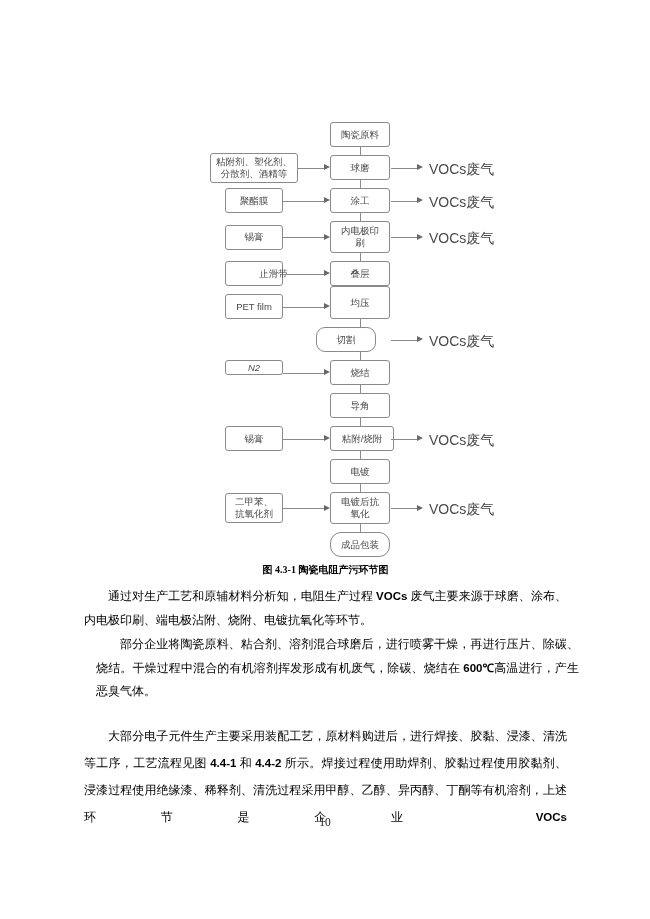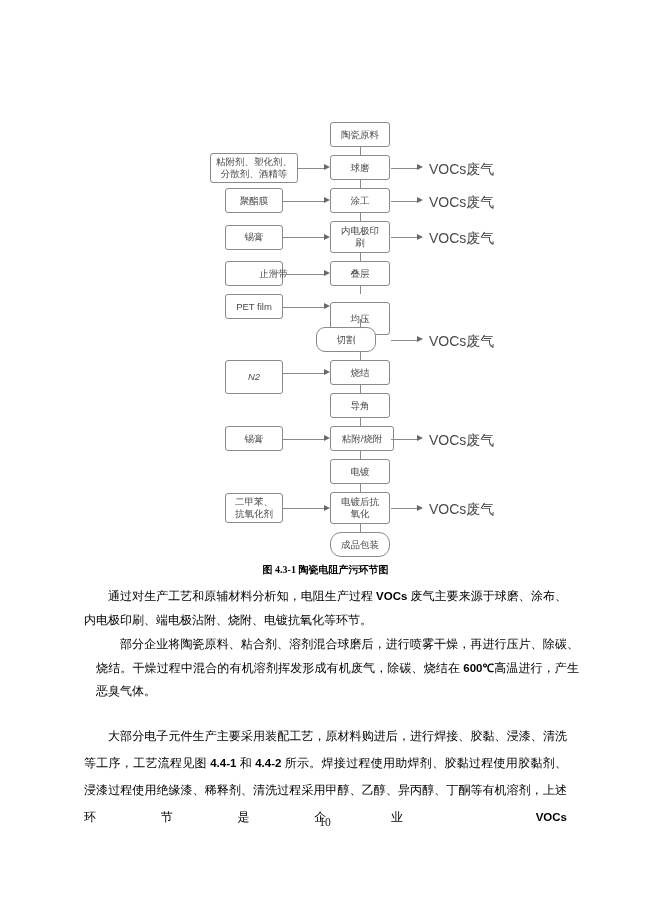--- a/index.html
+++ b/index.html
@@ -82,40 +82,40 @@
       <div class="fc-vline" style="left: 160px; top: 131px; height: 8px;"></div>
       <div class="fc-box" style="left: 130px; top: 139px; width: 60px; height: 25px;">
         <div>叠层</div>
       </div>
       <div class="fc-box" style="left: 25px; top: 139px; width: 58px; height: 25px; padding-left: 39px;">
         <div>止滑带</div>
       </div>
       <div class="fc-hline" style="left: 83px; top: 151.5px; width: 42px;"></div>
       <div class="fc-arrowhead" style="left: 124px; top: 148px;"></div>
       <div class="fc-vline" style="left: 160px; top: 164px; height: 8px;"></div>
-      <div class="fc-box" style="left: 130px; top: 180px; width: 60px; height: 33px;">
+      <div class="fc-box" style="left: 130px; top: 164px; width: 60px; height: 33px;">
         <div>均压</div>
       </div>
       <div class="fc-box" style="left: 25px; top: 172px; width: 58px; height: 25px;">
         <div>PET film</div>
       </div>
       <div class="fc-hline" style="left: 83px; top: 184.5px; width: 42px;"></div>
       <div class="fc-arrowhead" style="left: 124px; top: 181px;"></div>
       <div class="fc-vline" style="left: 160px; top: 197px; height: 8px;"></div>
       <div class="fc-box" style="left: 116px; top: 205px; width: 60px; height: 25px; border-radius: 9px;">
         <div>切割</div>
       </div>
       <div class="fc-hline" style="left: 191px; top: 217.5px; width: 26px;"></div>
       <div class="fc-arrowhead" style="left: 217px; top: 214px;"></div>
       <div class="fc-vocs" style="left: 229px; top: 210.5px;">VOCs废气</div>
       <div class="fc-vline" style="left: 160px; top: 230px; height: 8px;"></div>
       <div class="fc-box" style="left: 130px; top: 238px; width: 60px; height: 25px;">
         <div>烧结</div>
       </div>
-      <div class="fc-box" style="left: 25px; top: 238px; width: 58px; height: 34px; font-style: italic;">
+      <div class="fc-box" style="left: 25px; top: 238px; width: 58px; height: 15px; font-style: italic;">
         <div>N2</div>
       </div>
       <div class="fc-hline" style="left: 83px; top: 250.5px; width: 42px;"></div>
       <div class="fc-arrowhead" style="left: 124px; top: 247px;"></div>
       <div class="fc-vline" style="left: 160px; top: 263px; height: 8px;"></div>
       <div class="fc-box" style="left: 130px; top: 271px; width: 60px; height: 25px;">
         <div>导角</div>
       </div>
       <div class="fc-vline" style="left: 160px; top: 296px; height: 8px;"></div>
       <div class="fc-box" style="left: 130px; top: 304px; width: 64px; height: 25px; text-align: right;">

